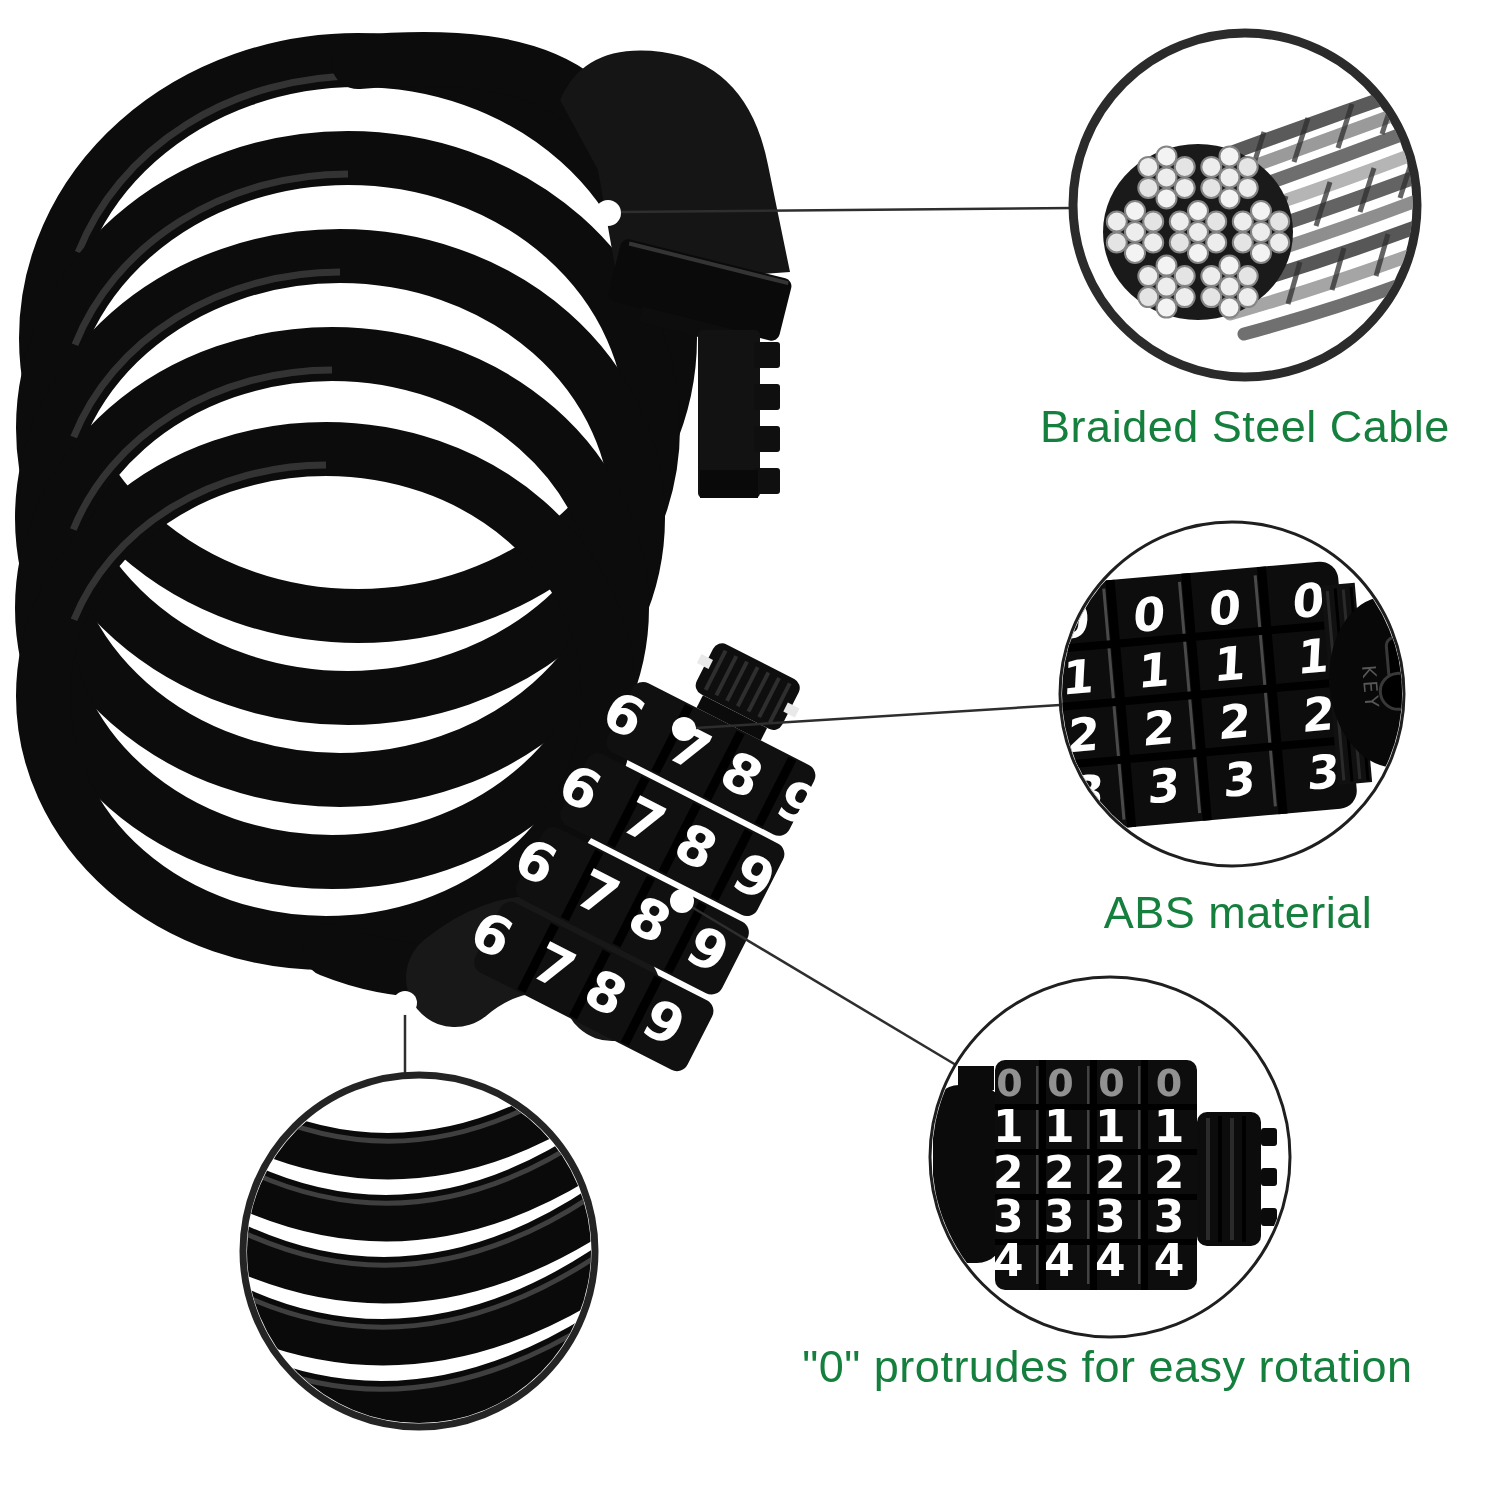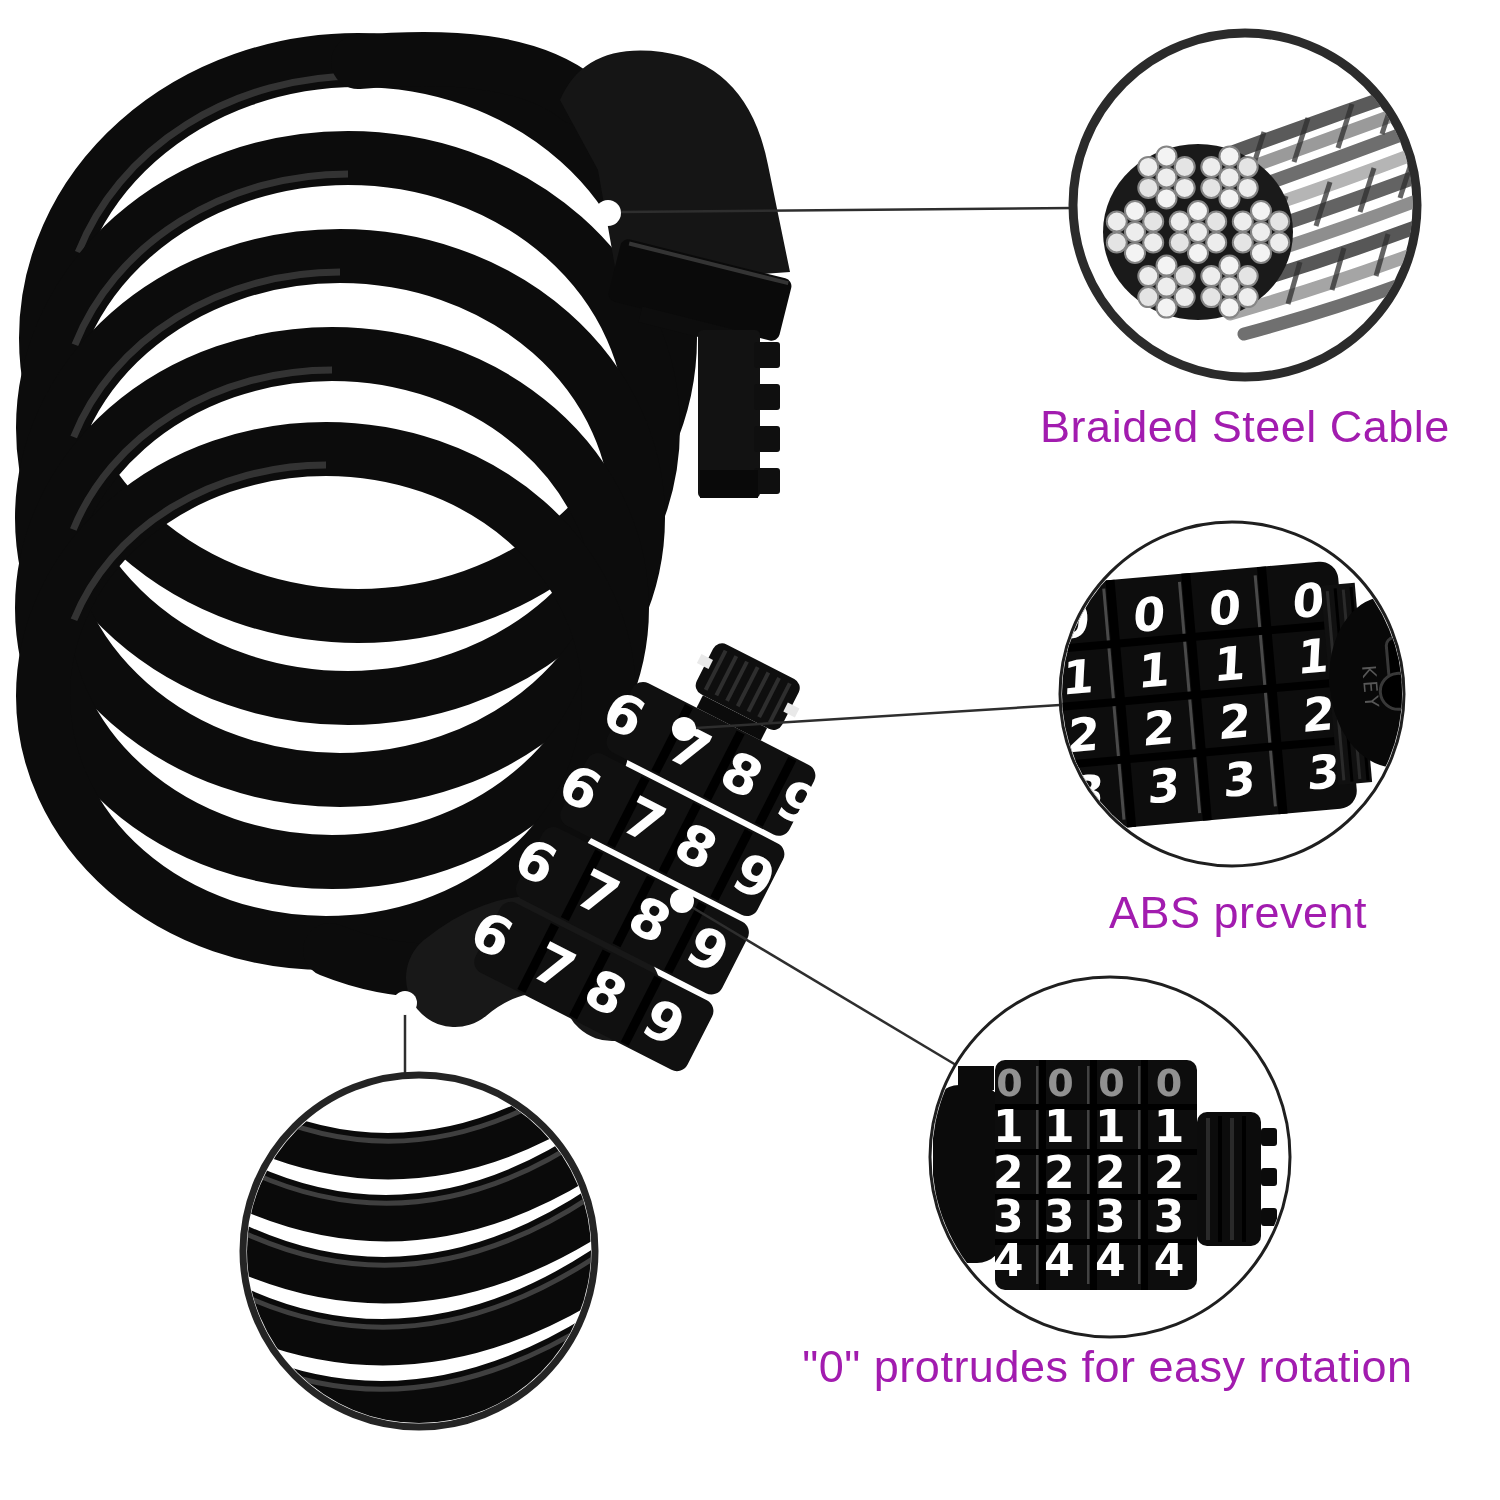--- a/index.html
+++ b/index.html
@@ -1,19 +1,19 @@
 <!DOCTYPE html>
 <html><head>
 <meta charset="utf-8">
 <style>
   html,body{margin:0;padding:0;background:#fff;}
   #stage{position:relative;width:1500px;height:1500px;background:#fff;overflow:hidden;
          font-family:"Liberation Sans",sans-serif;}
   #art{position:absolute;left:0;top:0;}
-  .callout-label{position:absolute;color:#a21caf;font-size:45px;line-height:1.1;
+  .callout-label{position:absolute;color:#15803d;font-size:45px;line-height:1.1;
                  white-space:nowrap;letter-spacing:.5px;}
   .center{text-align:center;}
   svg text{font-family:"DejaVu Sans","Liberation Sans",sans-serif;}
   .digit{fill:#ffffff;font-weight:700;}
 </style>
 </head>
 <body>
 
 <div id="stage">
 
@@ -338,18 +338,18 @@
   <g fill="#ffffff">
     <circle cx="608" cy="213" r="13"></circle>
     <circle cx="684" cy="729" r="12"></circle>
     <circle cx="682" cy="901" r="12"></circle>
     <circle cx="405" cy="1003" r="12"></circle>
   </g>
 </svg>
 
 <div class="callout-label center" style="left:1000px;top:402px;width:490px;">Braided Steel Cable</div>
 
-<div class="callout-label center" style="left:1038px;top:888px;width:400px;">ABS prevent</div>
+<div class="callout-label center" style="left:1038px;top:888px;width:400px;">ABS material</div>
 
 <div class="callout-label center" style="left:800px;top:1342px;width:615px;">"0" protrudes for easy rotation</div>
 
 
 </div>
 
 </body></html>

